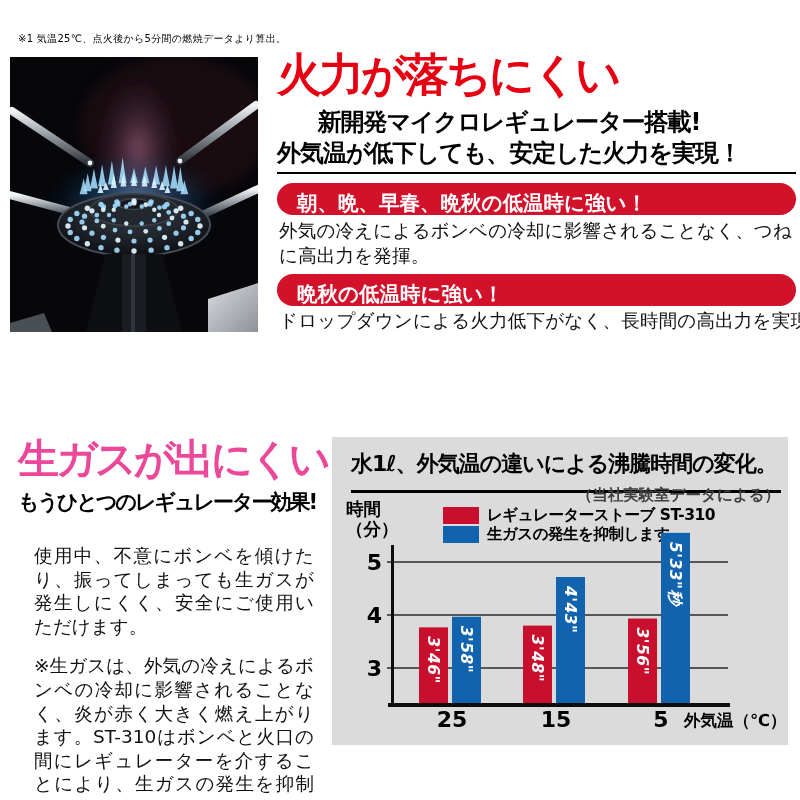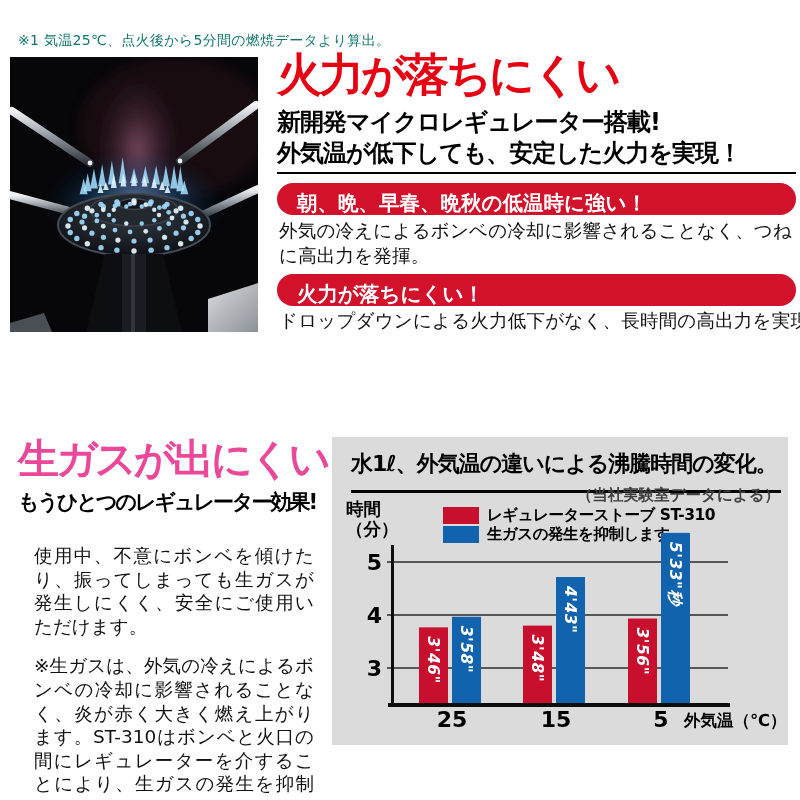--- a/index.html
+++ b/index.html
@@ -1,27 +1,27 @@
 <!DOCTYPE html>
 <html><head>
 <meta charset="utf-8">
 <style>
   html,body{margin:0;padding:0;background:#fff;}
   .page{position:relative;width:800px;height:800px;background:#fff;overflow:hidden;
         font-family:"DejaVu Sans","Liberation Sans",sans-serif;color:#111;}
 
-  .footnote{position:absolute;left:18px;top:32px;font-size:14px;color:#0f766e;letter-spacing:.3px;}
+  .footnote{position:absolute;left:18px;top:32px;font-size:10px;color:#000000;letter-spacing:.3px;}
 
   .stove{position:absolute;left:10px;top:57px;width:248px;height:275px;}
 
   .col-right{position:absolute;left:277px;top:55px;width:519px;height:290px;}
   .headline{position:absolute;left:0;top:-4px;font-size:45px;font-weight:900;color:#e60012;
             letter-spacing:-3px;line-height:1.05;white-space:nowrap;}
   .subhead{position:absolute;left:0;top:52px;font-size:24px;font-weight:900;color:#000;
-           line-height:1.28;letter-spacing:-1px;white-space:nowrap;}
+           line-height:1.28;letter-spacing:-1px;white-space:nowrap;text-align:center;}
   .divider{position:absolute;left:0;top:117px;width:519px;border-top:2px solid #000;}
   .banner{position:absolute;left:0;width:519px;height:32px;background:#d2112b;border-radius:16px;
           color:#fff;font-size:20.5px;font-weight:900;display:flex;align-items:center;
           padding:8px 0 0 20px;box-sizing:border-box;letter-spacing:0;}
   .banner1{top:128px;}
   .banner2{top:219px;}
   .bodytext{position:absolute;left:2px;font-size:18.5px;line-height:1.34;color:#111;
             letter-spacing:.2px;}
   .body1{top:164px;width:517px;}
   .body2{top:254px;width:519px;white-space:nowrap;}
@@ -220,21 +220,21 @@
 
   <div class="col-right">
     <div class="headline">火力が落ちにくい</div>
     <div class="subhead">
       <div>新開発マイクロレギュレーター搭載!</div>
       <div>外気温が低下しても、安定した火力を実現！</div>
     </div>
     <div class="divider"></div>
     <div class="banner banner1">朝、晩、早春、晩秋の低温時に強い！</div>
     <div class="bodytext body1">外気の冷えによるボンベの冷却に影響されることなく、つねに高出力を発揮。</div>
-    <div class="banner banner2">火力が落ちにくい！</div>
+    <div class="banner banner2">晩秋の低温時に強い！</div>
     <div class="bodytext body2">ドロップダウンによる火力低下がなく、長時間の高出力を実現。</div>
   </div>
 
   <div class="col-lower">
     <div class="headline2">生ガスが出にくい</div>
     <div class="subhead2">もうひとつのレギュレーター効果!</div>
     <div class="lowerbody">
       <p>使用中、不意にボンベを傾けたり、振ってしまっても生ガスが発生しにくく、安全にご使用いただけます。</p>
       <p>※生ガスは、外気の冷えによるボンベの冷却に影響されることなく、炎が赤く大きく燃え上がります。ST-310はボンベと火口の間にレギュレーターを介することにより、生ガスの発生を抑制します。</p>
     </div>

